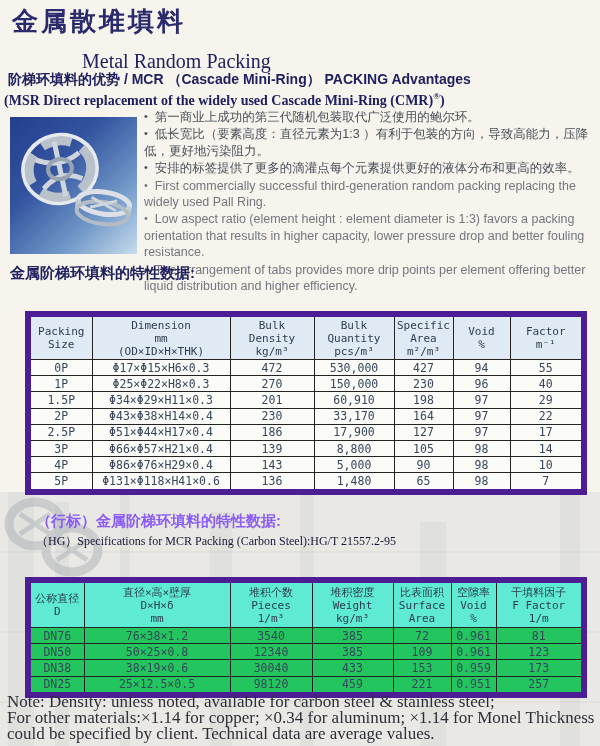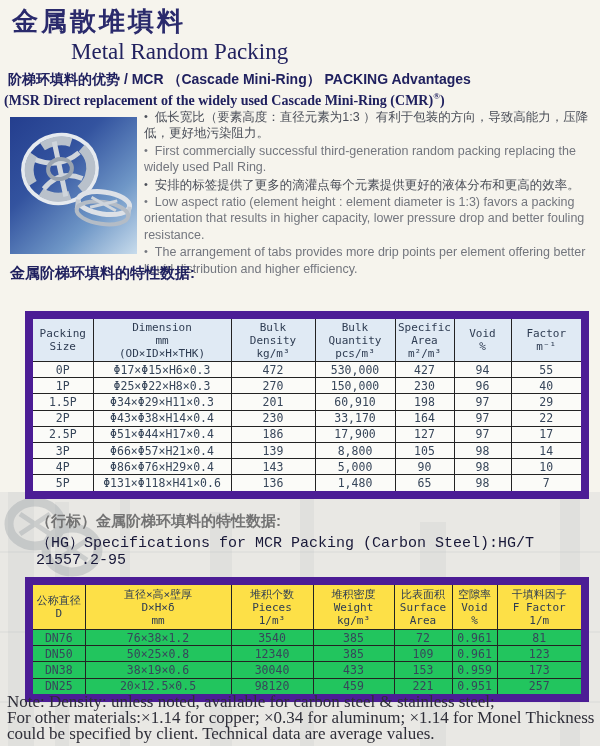--- a/index.html
+++ b/index.html
@@ -6,56 +6,56 @@
   body{width:600px;height:746px;font-family:"Liberation Sans",sans-serif;}
   .page{position:relative;width:600px;height:746px;background:#f6f4ed;overflow:hidden;}
 
   
   .lower-bg{position:absolute;left:0;top:492px;width:600px;height:254px;background:#e9e8e4;}
   .lower-bg svg{position:absolute;left:0;top:0;}
   .rings-watermark{position:absolute;left:472px;top:10px;opacity:.5;}
 
   
   .title-zh{position:absolute;left:12px;top:4px;margin:0;font-size:26px;font-weight:bold;letter-spacing:3px;color:#2a2a6c;}
-  .title-en{position:absolute;left:66px;top:34px;margin:5px;font-size:23px;font-weight:normal;font-family:"Liberation Serif",serif;color:#22225f;}
+  .title-en{position:absolute;left:66px;top:34px;margin:16px;font-size:20px;font-weight:normal;font-family:"Liberation Serif",serif;color:#22225f;}
   .sub1{position:absolute;left:8px;top:71px;font-size:14px;font-weight:bold;color:#20215f;}
   .sub2{position:absolute;left:4px;top:91px;font-size:14px;font-weight:bold;font-family:"Liberation Serif",serif;color:#20215f;}
   .sub2 .reg{font-size:9px;vertical-align:super;}
 
   
   .photo{position:absolute;left:10px;top:117px;width:127px;height:137px;
          background:linear-gradient(135deg,#243e8e 0%,#33539f 35%,#6f97c7 70%,#c8dcec 100%);}
 
   
   .bullets{position:absolute;left:144px;top:108px;width:452px;}
   .bullets p{margin:0;font-size:12.5px;line-height:16.4px;}
   .bullets p.zh{color:#4a4e58;}
   .bullets p.en{color:#73767e;}
   .bullets .marker{display:inline-block;margin-right:7px;font-size:11px;vertical-align:1px;}
 
   
   .sec1-zh{position:absolute;left:10px;top:264px;font-size:15px;font-weight:bold;color:#20215f;}
   .sec1-en{position:absolute;left:7px;top:283px;font-size:16.5px;font-family:"Liberation Serif",serif;color:#181838;}
-  .sec2-zh{position:absolute;left:36px;top:512px;font-size:15px;font-weight:bold;color:#737373;}
-  .sec2-en{position:absolute;left:36px;top:533px;font-size:15px;font-family:Liberation Mono, monospace;color:#181838;}
+  .sec2-zh{position:absolute;left:36px;top:512px;font-size:15px;font-weight:bold;color:#8b5cf6;}
+  .sec2-en{position:absolute;left:36px;top:533px;font-size:12px;font-family:Liberation Serif, serif;color:#181838;}
 
   
   table.spec{position:absolute;left:25px;width:556px;border-collapse:collapse;table-layout:fixed;
              font-family:"DejaVu Sans Mono",monospace;}
   table.spec th,table.spec td{border:1px solid #232323;text-align:center;vertical-align:middle;
              overflow:hidden;padding:0 1px;}
   table.spec th{font-weight:normal;white-space:pre-line;font-size:11px;line-height:13px;color:#2e3c52;}
   table.spec td{font-size:11.5px;color:#37465a;}
   table.t1{top:311px;}
   table.t1 th{height:42px;background:#e0eaf4;}
   table.t1 td{height:15.2px;background:#fbfbf8;}
   table.t2{top:577px;}
-  table.t2 th{height:44px;background:#fde047;text-align:center;}
+  table.t2 th{height:44px;background:#5eead4;text-align:center;}
   table.t2 td{height:15.2px;background:#22c55e;}
-  table.spec{border:8px solid #4c1d95;}
+  table.spec{border:6px solid #4c1d95;}
 
   
   .notes{position:absolute;left:7px;top:694px;width:588px;font-family:"Liberation Serif",serif;
          font-size:17px;line-height:16px;color:#2e2e38;}
   .notes p{margin:0;}
 </style>
 </head>
 <body>
 
 <div class="page">
@@ -103,23 +103,24 @@
       <g transform="rotate(8 93 92)">
         <ellipse cx="93" cy="86" rx="26" ry="11" fill="none" stroke="#dde1e7" stroke-width="5"></ellipse>
         <path d="M67 86 L67 96 M119 86 L119 96" stroke="#c4cad2" stroke-width="4"></path>
         <ellipse cx="93" cy="96" rx="26" ry="11" fill="none" stroke="#b4bcc6" stroke-width="4"></ellipse>
         <path d="M80 82 L106 92 M106 82 L80 92" stroke="#cfd5dc" stroke-width="3"></path>
       </g>
     </svg>
   </div>
 
   <div class="bullets">
+      <p class="bullet zh"><span class="marker">•</span><span>第一商业上成功的第三代随机包装取代广泛使用的鲍尔环。</span></p>
       <p class="bullet zh"><span class="marker">•</span><span>低长宽比（要素高度：直径元素为1:3 ）有利于包装的方向，导致高能力，压降低，更好地污染阻力。</span></p>
+      <p class="bullet zh"><span class="marker">•</span><span>安排的标签提供了更多的滴灌点每个元素提供更好的液体分布和更高的效率。</span></p>
       <p class="bullet en"><span class="marker">•</span><span>First commercially successful third-generation random packing replacing the widely used Pall Ring.</span></p>
-      <p class="bullet zh"><span class="marker">•</span><span>安排的标签提供了更多的滴灌点每个元素提供更好的液体分布和更高的效率。</span></p>
       <p class="bullet en"><span class="marker">•</span><span>Low aspect ratio (element height : element diameter is 1:3) favors a packing orientation that results in higher capacity, lower pressure drop and better fouling resistance.</span></p>
       <p class="bullet en"><span class="marker">•</span><span>The arrangement of tabs provides more drip points per element offering better liquid distribution and higher efficiency.</span></p>
     </div>
 
   <div class="sec1-zh">金属阶梯环填料的特性数据:</div>
 
   <table class="spec t1">
     <colgroup>
       <col style="width:64px">
         <col style="width:138px">
@@ -287,21 +288,21 @@
           <td>DN38</td>
           <td>38×19×0.6</td>
           <td>30040</td>
           <td>433</td>
           <td>153</td>
           <td>0.959</td>
           <td>173</td>
         </tr>
         <tr>
           <td>DN25</td>
-          <td>20×12.5×0.5</td>
+          <td>25×12.5×0.5</td>
           <td>98120</td>
           <td>459</td>
           <td>221</td>
           <td>0.951</td>
           <td>257</td>
         </tr>
       </tbody>
   </table>
 
   <div class="notes">

